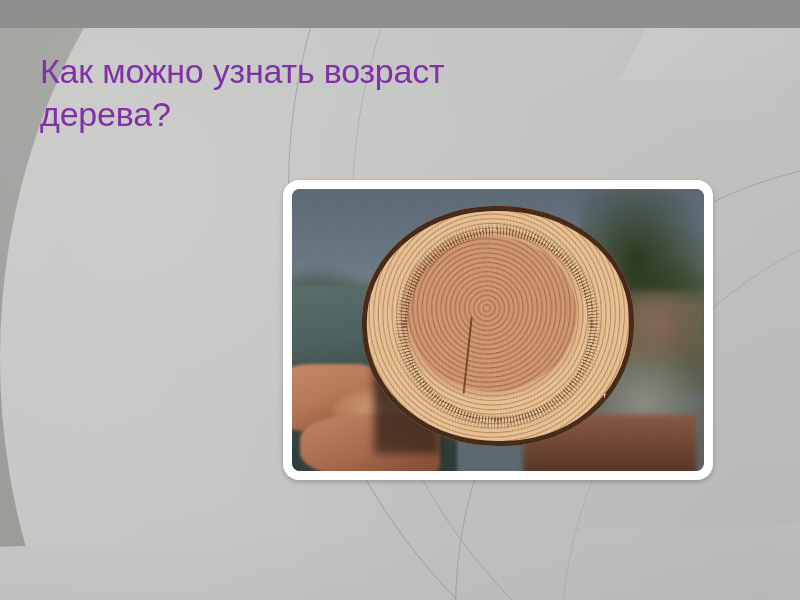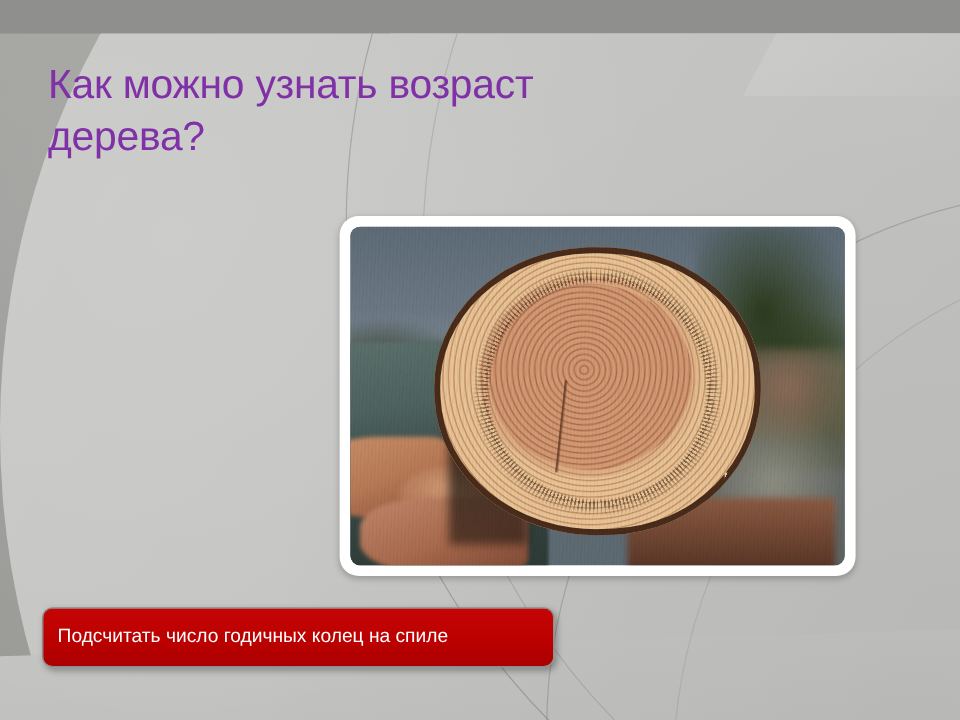--- a/index.html
+++ b/index.html
@@ -402,17 +402,14 @@
         <div class="ph-crack"></div>
         <div class="ph-bark"></div>
         <div class="ph-bark-fuzz"></div>
       </div>
 
       <div class="ph-splinters"></div>
       <div class="ph-grain-overlay"></div>
     </div>
   </div>
 
-  <div id="caption-box">
-    <span id="caption-text">Подсчитать число годичных колец на спиле</span>
-  </div>
 
 </div>
 
 </body></html>

